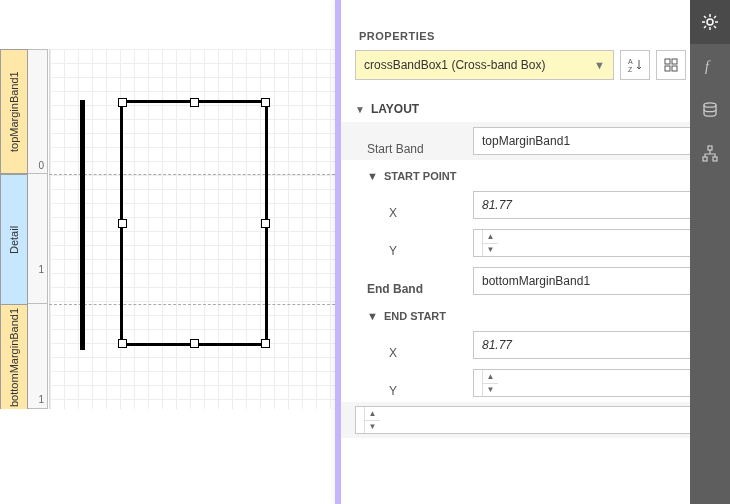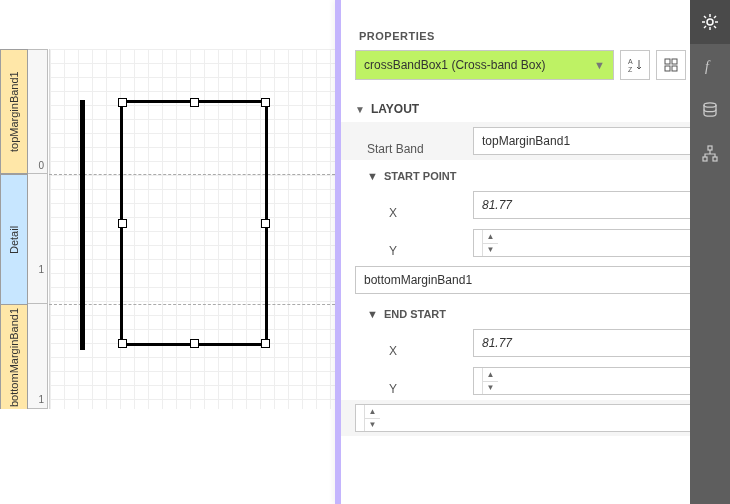--- a/index.html
+++ b/index.html
@@ -37,21 +37,21 @@
   .sel-handle { position:absolute; width:9px; height:9px; background:#fff; border:1px solid #000; }
   .h-tl { left:-5px; top:-5px; } .h-tc { left:calc(50% - 4px); top:-5px; } .h-tr { right:-5px; top:-5px; }
   .h-ml { left:-5px; top:calc(50% - 4px); } .h-mr { right:-5px; top:calc(50% - 4px); }
   .h-bl { left:-5px; bottom:-5px; } .h-bc { left:calc(50% - 4px); bottom:-5px; } .h-br { right:-5px; bottom:-5px; }
 
   
   .props { position:absolute; left:335px; top:0; width:401px; height:504px; background:#fff; border-left:6px solid #c4b5fd; box-shadow:-2px 0 6px rgba(0,0,0,0.05); display:flex; flex-direction:column; }
   .collapse-bar { height:18px; display:flex; justify-content:flex-end; align-items:center; padding-right:10px; color:#888; }
   .panel-title { padding: 12px 18px 8px; font-size:11px; font-weight:700; letter-spacing:0.5px; color:#555; }
   .selector-row { display:flex; gap:6px; padding: 0 14px 14px; align-items:center; }
-  .sel-combo { flex:1; height:30px; border:1px solid #c7c7c7; display:flex; align-items:center; justify-content:space-between; padding:0 8px; font-size:12px; background:#bef264; }
+  .sel-combo { flex:1; height:30px; border:1px solid #c7c7c7; display:flex; align-items:center; justify-content:space-between; padding:0 8px; font-size:12px; background:#fef9c3; }
   .sq-btn { width:30px; height:30px; border:1px solid #c7c7c7; display:flex; align-items:center; justify-content:center; background:#fff; }
   .sect { padding: 8px 14px 6px; font-weight:700; font-size:12px; display:flex; align-items:center; gap:6px; color:#444; }
   .sect .tri { font-size:10px; color:#666; }
   .sub-sect { padding: 10px 14px 4px 26px; font-size:11px; font-weight:700; color:#555; display:flex; align-items:center; gap:6px; }
   .row { display:flex; align-items:center; padding: 4px 14px; gap:8px; }
   .row.alt { background:#f5f5f5; }
   .row .lbl { width:110px; padding-left:12px; color:#555; font-size:12px;margin-top:16px; }
   .row.sub .lbl { padding-left:34px; }
   .row .ctl { flex:1; display:flex; align-items:center; gap:6px; }
   .combo { flex:1; height:28px; border:1px solid #c7c7c7; background:#fff; display:flex; align-items:center; justify-content:space-between; padding:0 8px; font-size:12px; }
@@ -193,20 +193,21 @@
         <div class="spin">
           <div class="spin-btns">
               <div>▲</div>
               <div>▼</div>
             </div>
         </div>
       </div>
     </div>
 
     <div class="row">
+      <div class="lbl" style="font-weight:700;">End Band</div>
       <div class="ctl">
         <div class="combo">
           <span>bottomMarginBand1</span>
           <span class="chev">▼</span>
         </div>
       </div>
     </div>
 
     <div class="sub-sect">
       <span class="tri">▼</span>

